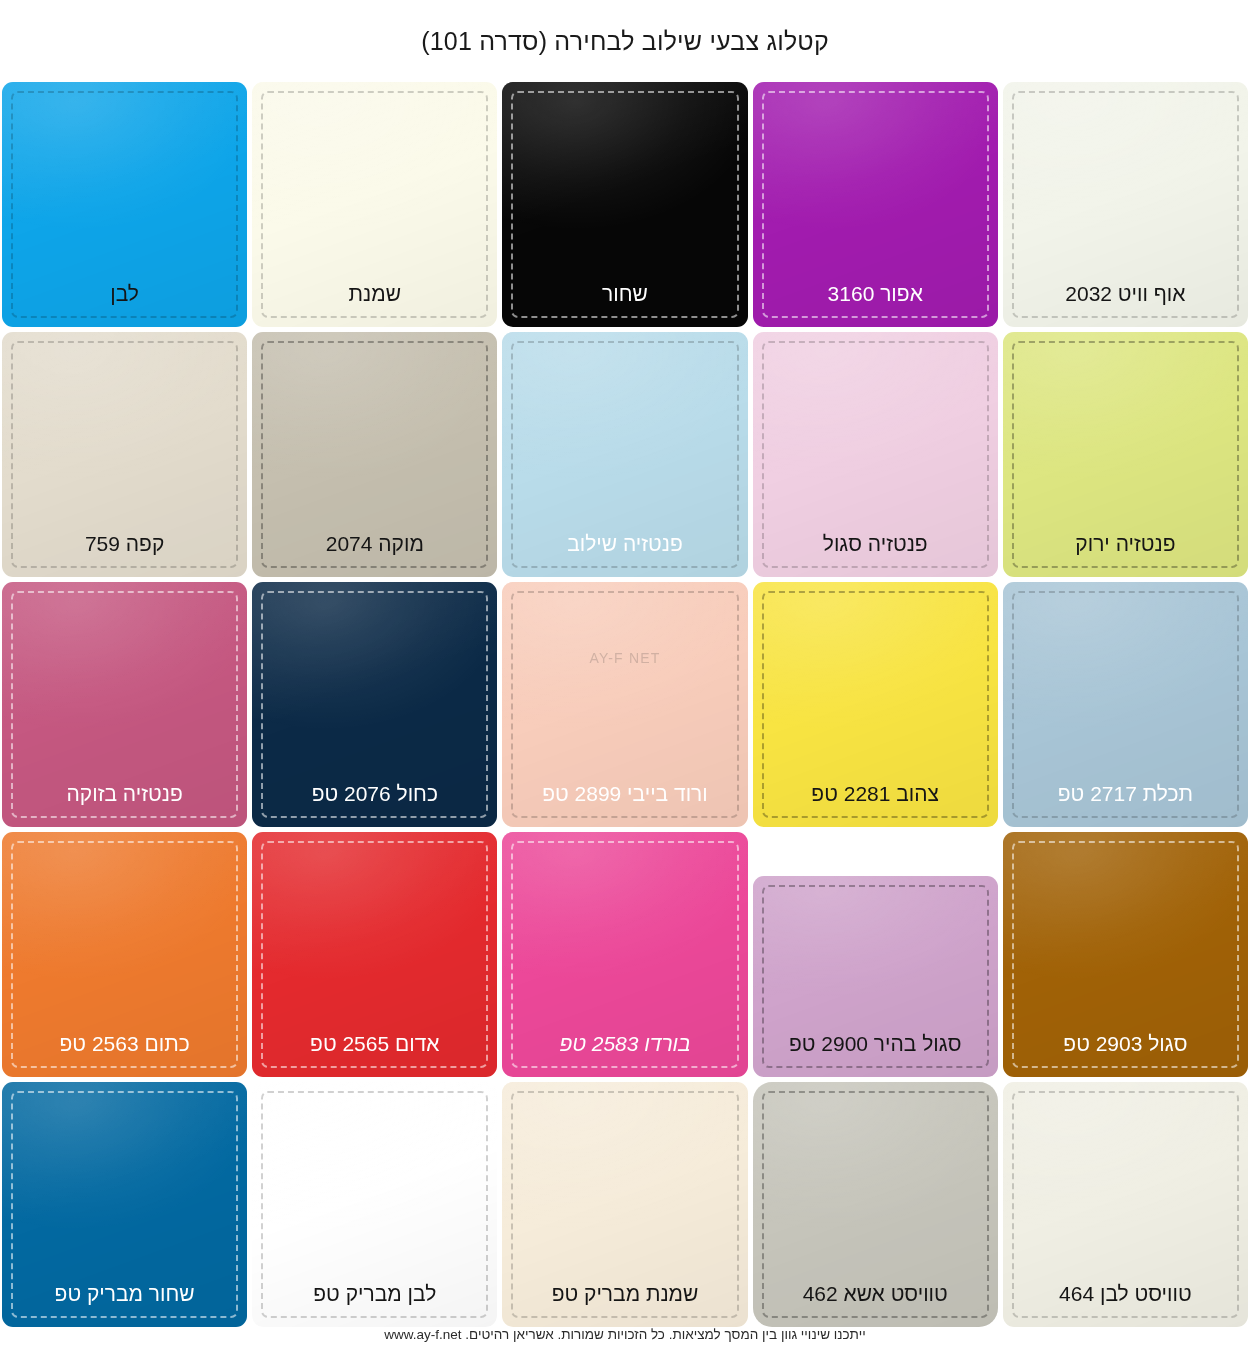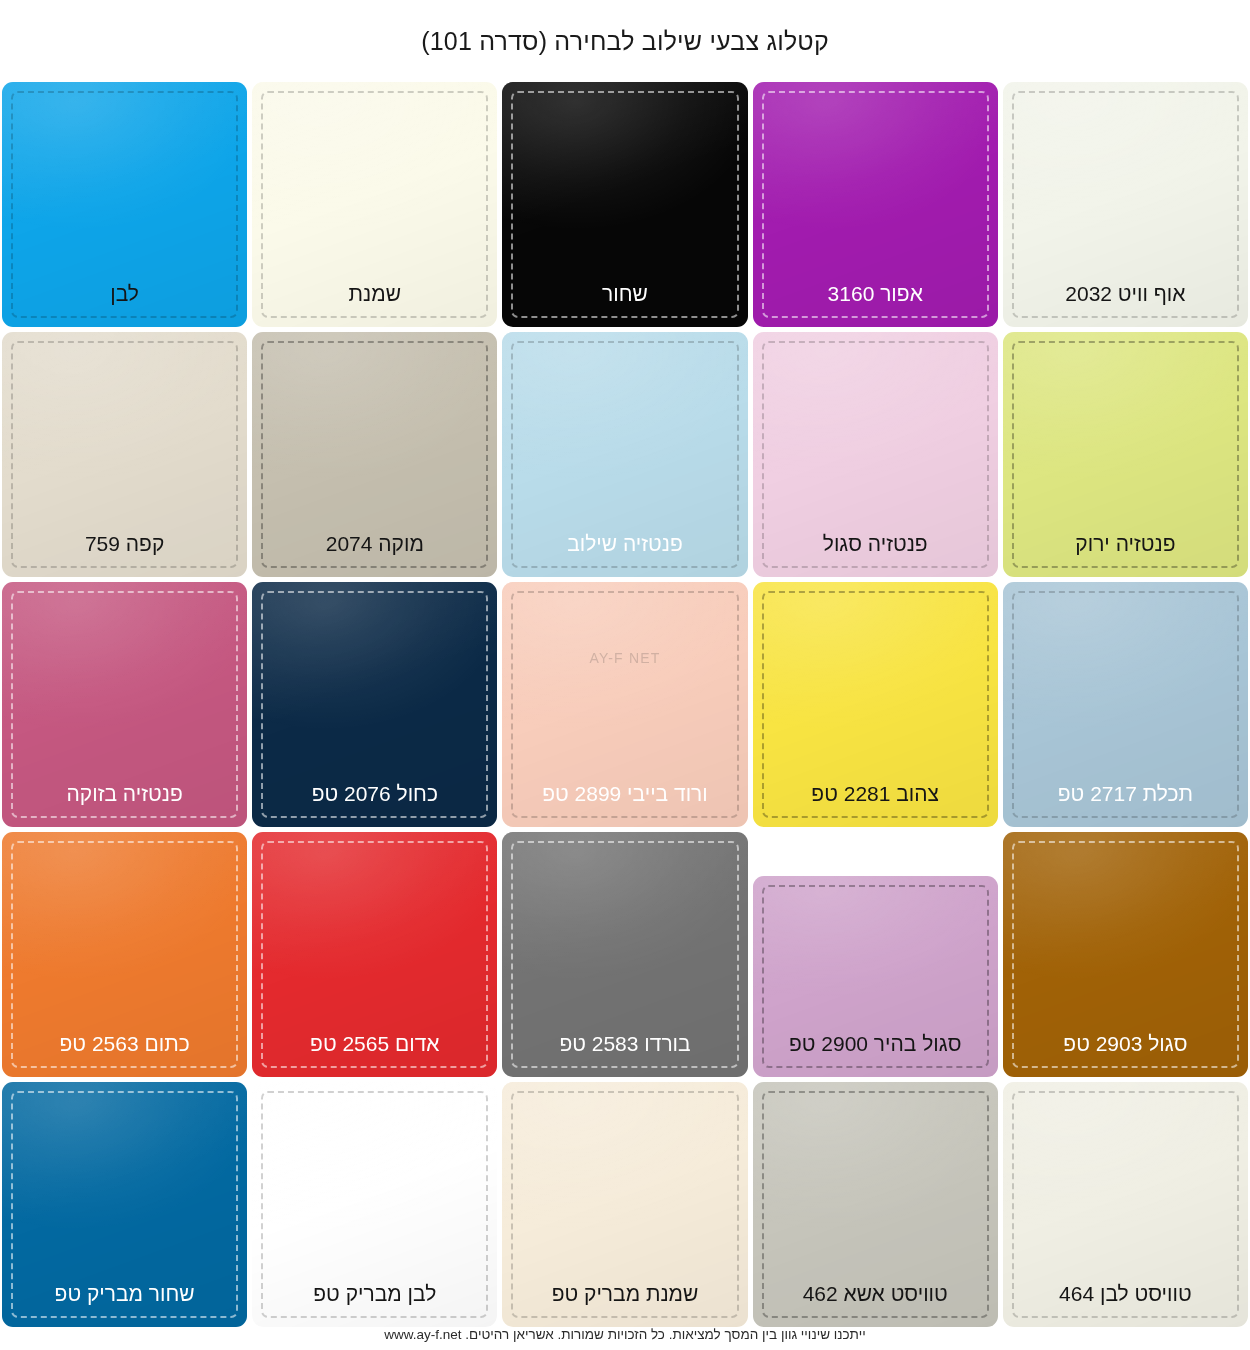--- a/index.html
+++ b/index.html
@@ -208,41 +208,41 @@
       <div class="swatch light-label dark-stitch" style="background: #a16207;">
         <div class="sheen"></div>
         <div class="stitch"></div>
         <div class="label">סגול 2903 טפ</div>
       </div>
       <div class="swatch" style="background: rgb(207, 163, 203); margin-top: 44px;">
         <div class="sheen"></div>
         <div class="stitch"></div>
         <div class="label">סגול בהיר 2900 טפ</div>
       </div>
-      <div class="swatch light-label dark-stitch" style="background: #737373;">
+      <div class="swatch light-label dark-stitch" style="background: #ec4899; font-style: italic;">
         <div class="sheen"></div>
         <div class="stitch"></div>
         <div class="label">בורדו 2583 טפ</div>
       </div>
       <div class="swatch light-label dark-stitch" style="background: rgb(228, 42, 46);">
         <div class="sheen"></div>
         <div class="stitch"></div>
         <div class="label">אדום 2565 טפ</div>
       </div>
       <div class="swatch light-label dark-stitch" style="background: rgb(238, 122, 46);">
         <div class="sheen"></div>
         <div class="stitch"></div>
         <div class="label">כתום 2563 טפ</div>
       </div>
       <div class="swatch faint-stitch" style="background: rgb(240, 239, 228);">
         <div class="sheen"></div>
         <div class="stitch"></div>
         <div class="label">טוויסט לבן 464</div>
       </div>
-      <div class="swatch" style="background: rgb(198, 197, 187);">
+      <div class="swatch" style="background: rgb(198, 197, 187); border-radius: 19px;">
         <div class="sheen"></div>
         <div class="stitch"></div>
         <div class="label">טוויסט אשא 462</div>
       </div>
       <div class="swatch faint-stitch" style="background: rgb(246, 236, 218);">
         <div class="sheen"></div>
         <div class="stitch"></div>
         <div class="label">שמנת מבריק טפ</div>
       </div>
       <div class="swatch faint-stitch" style="background: rgb(255, 255, 255);">

